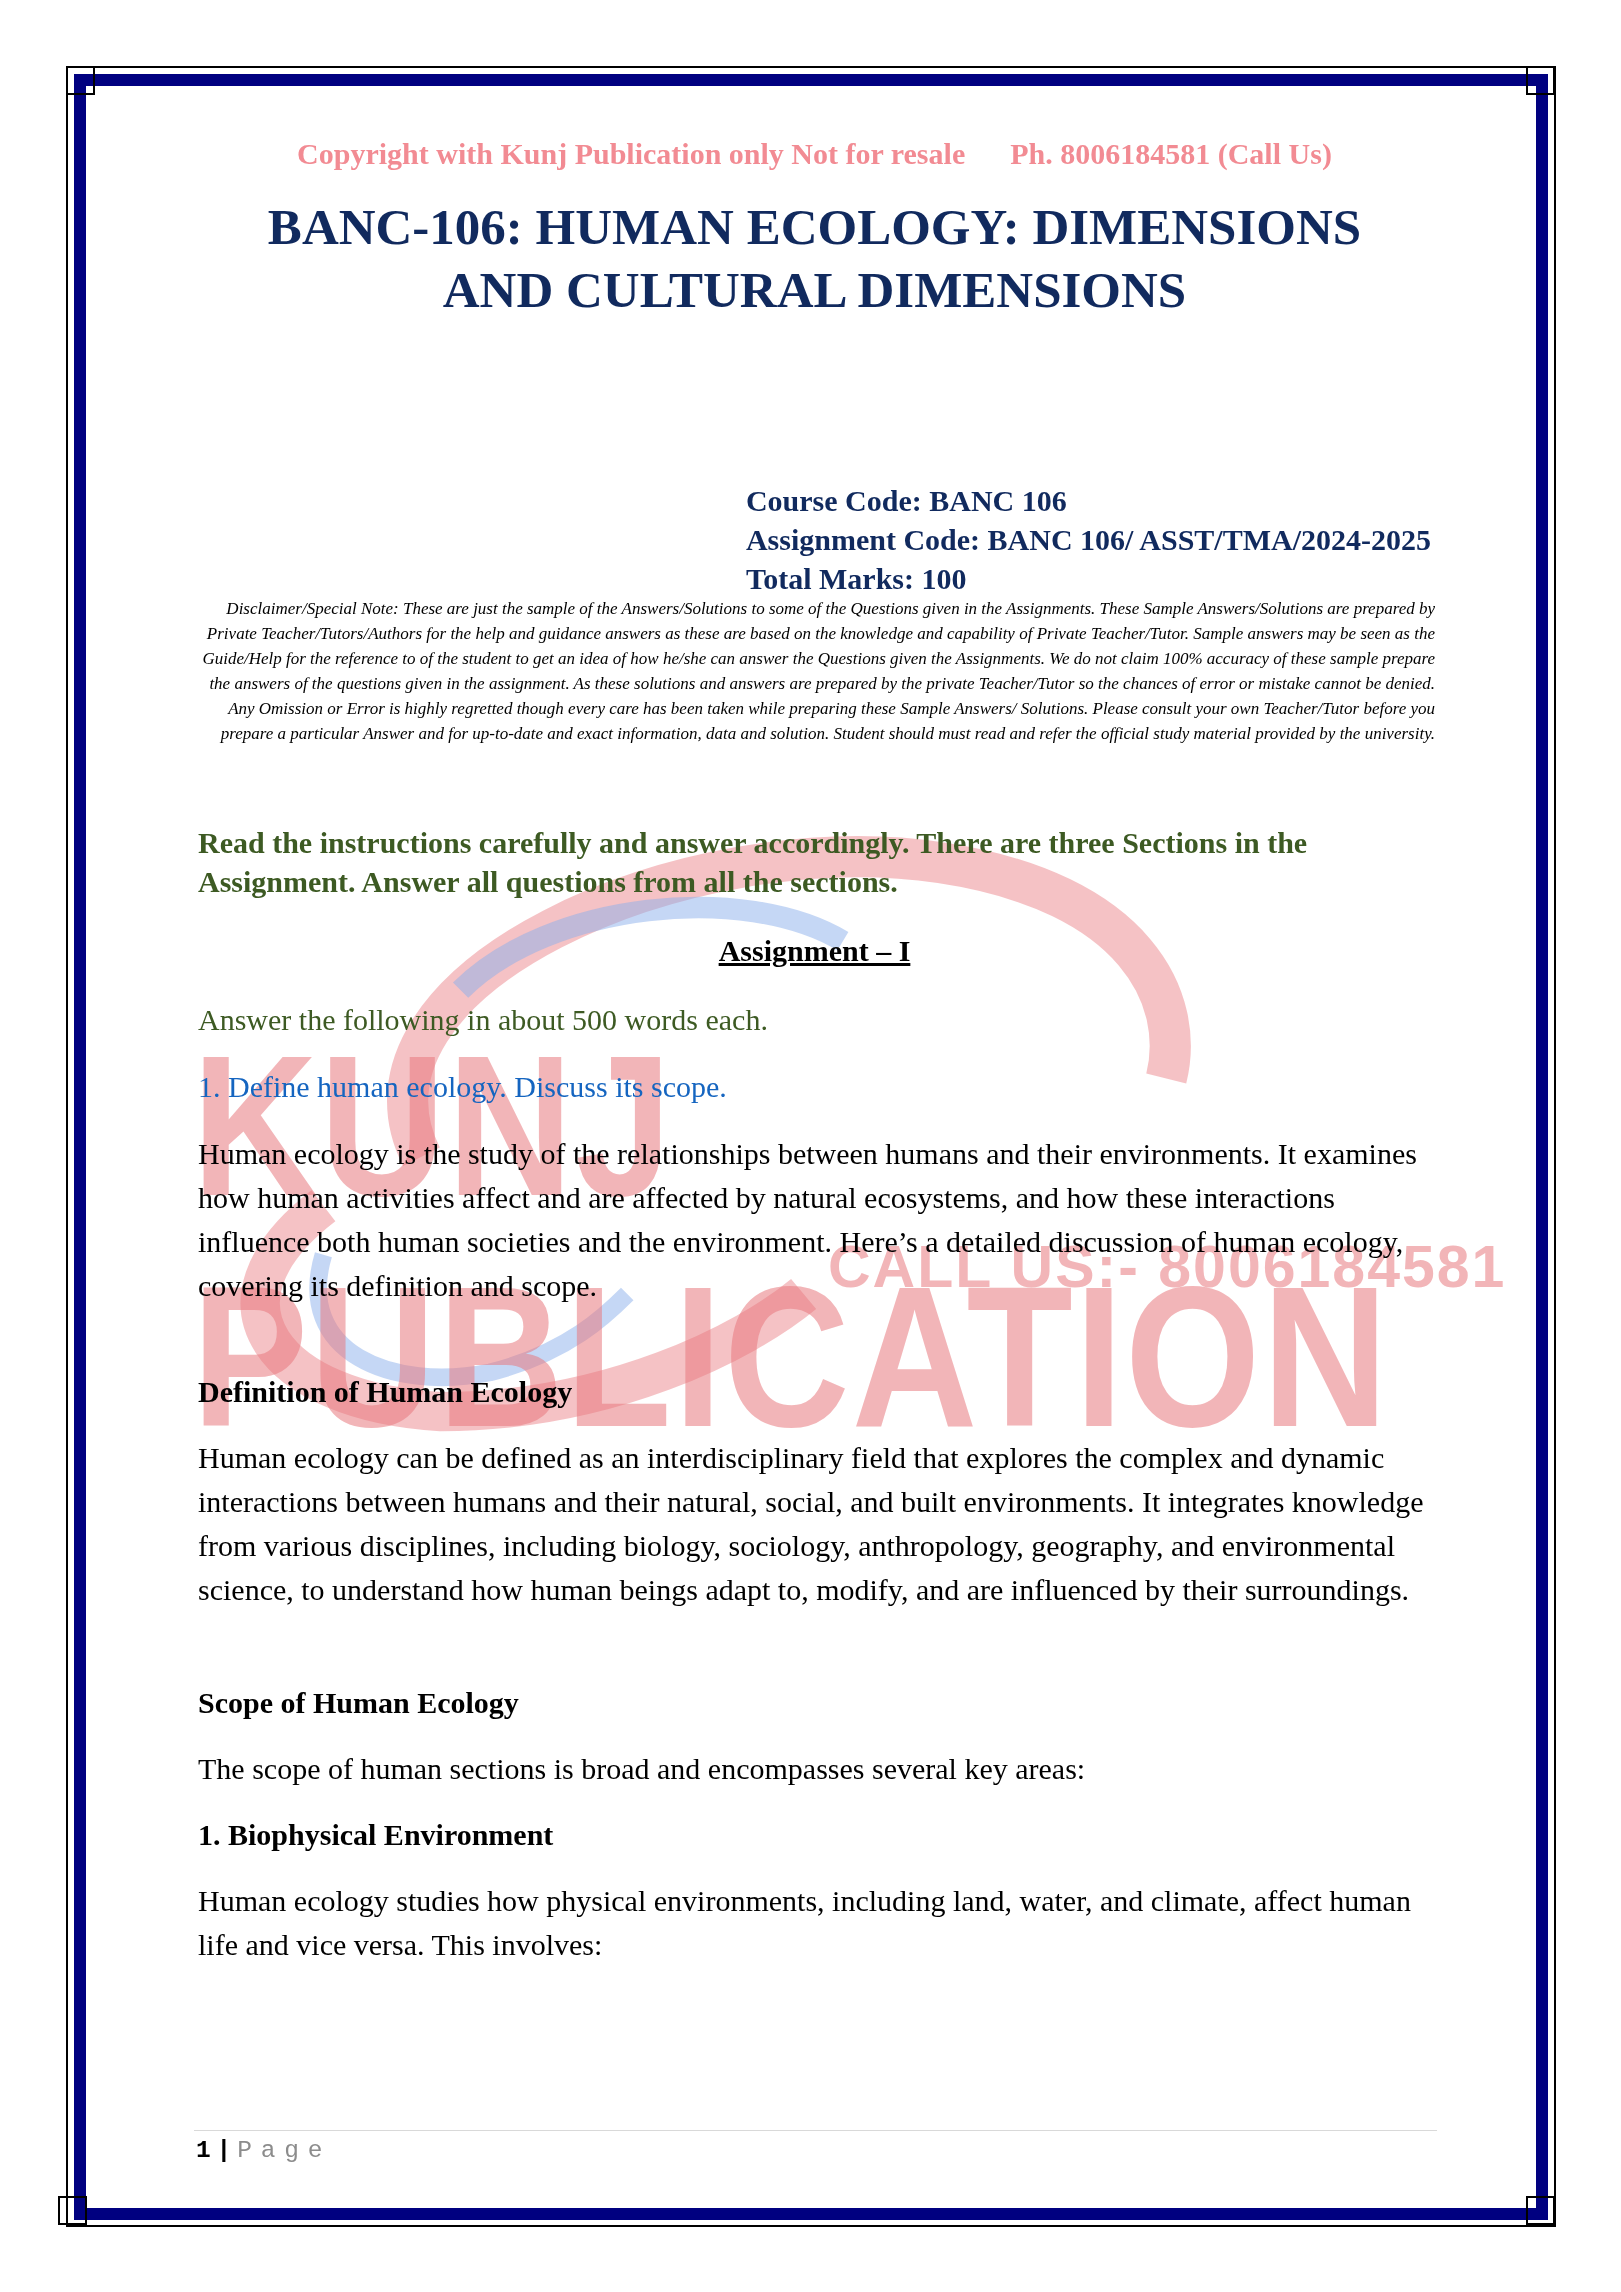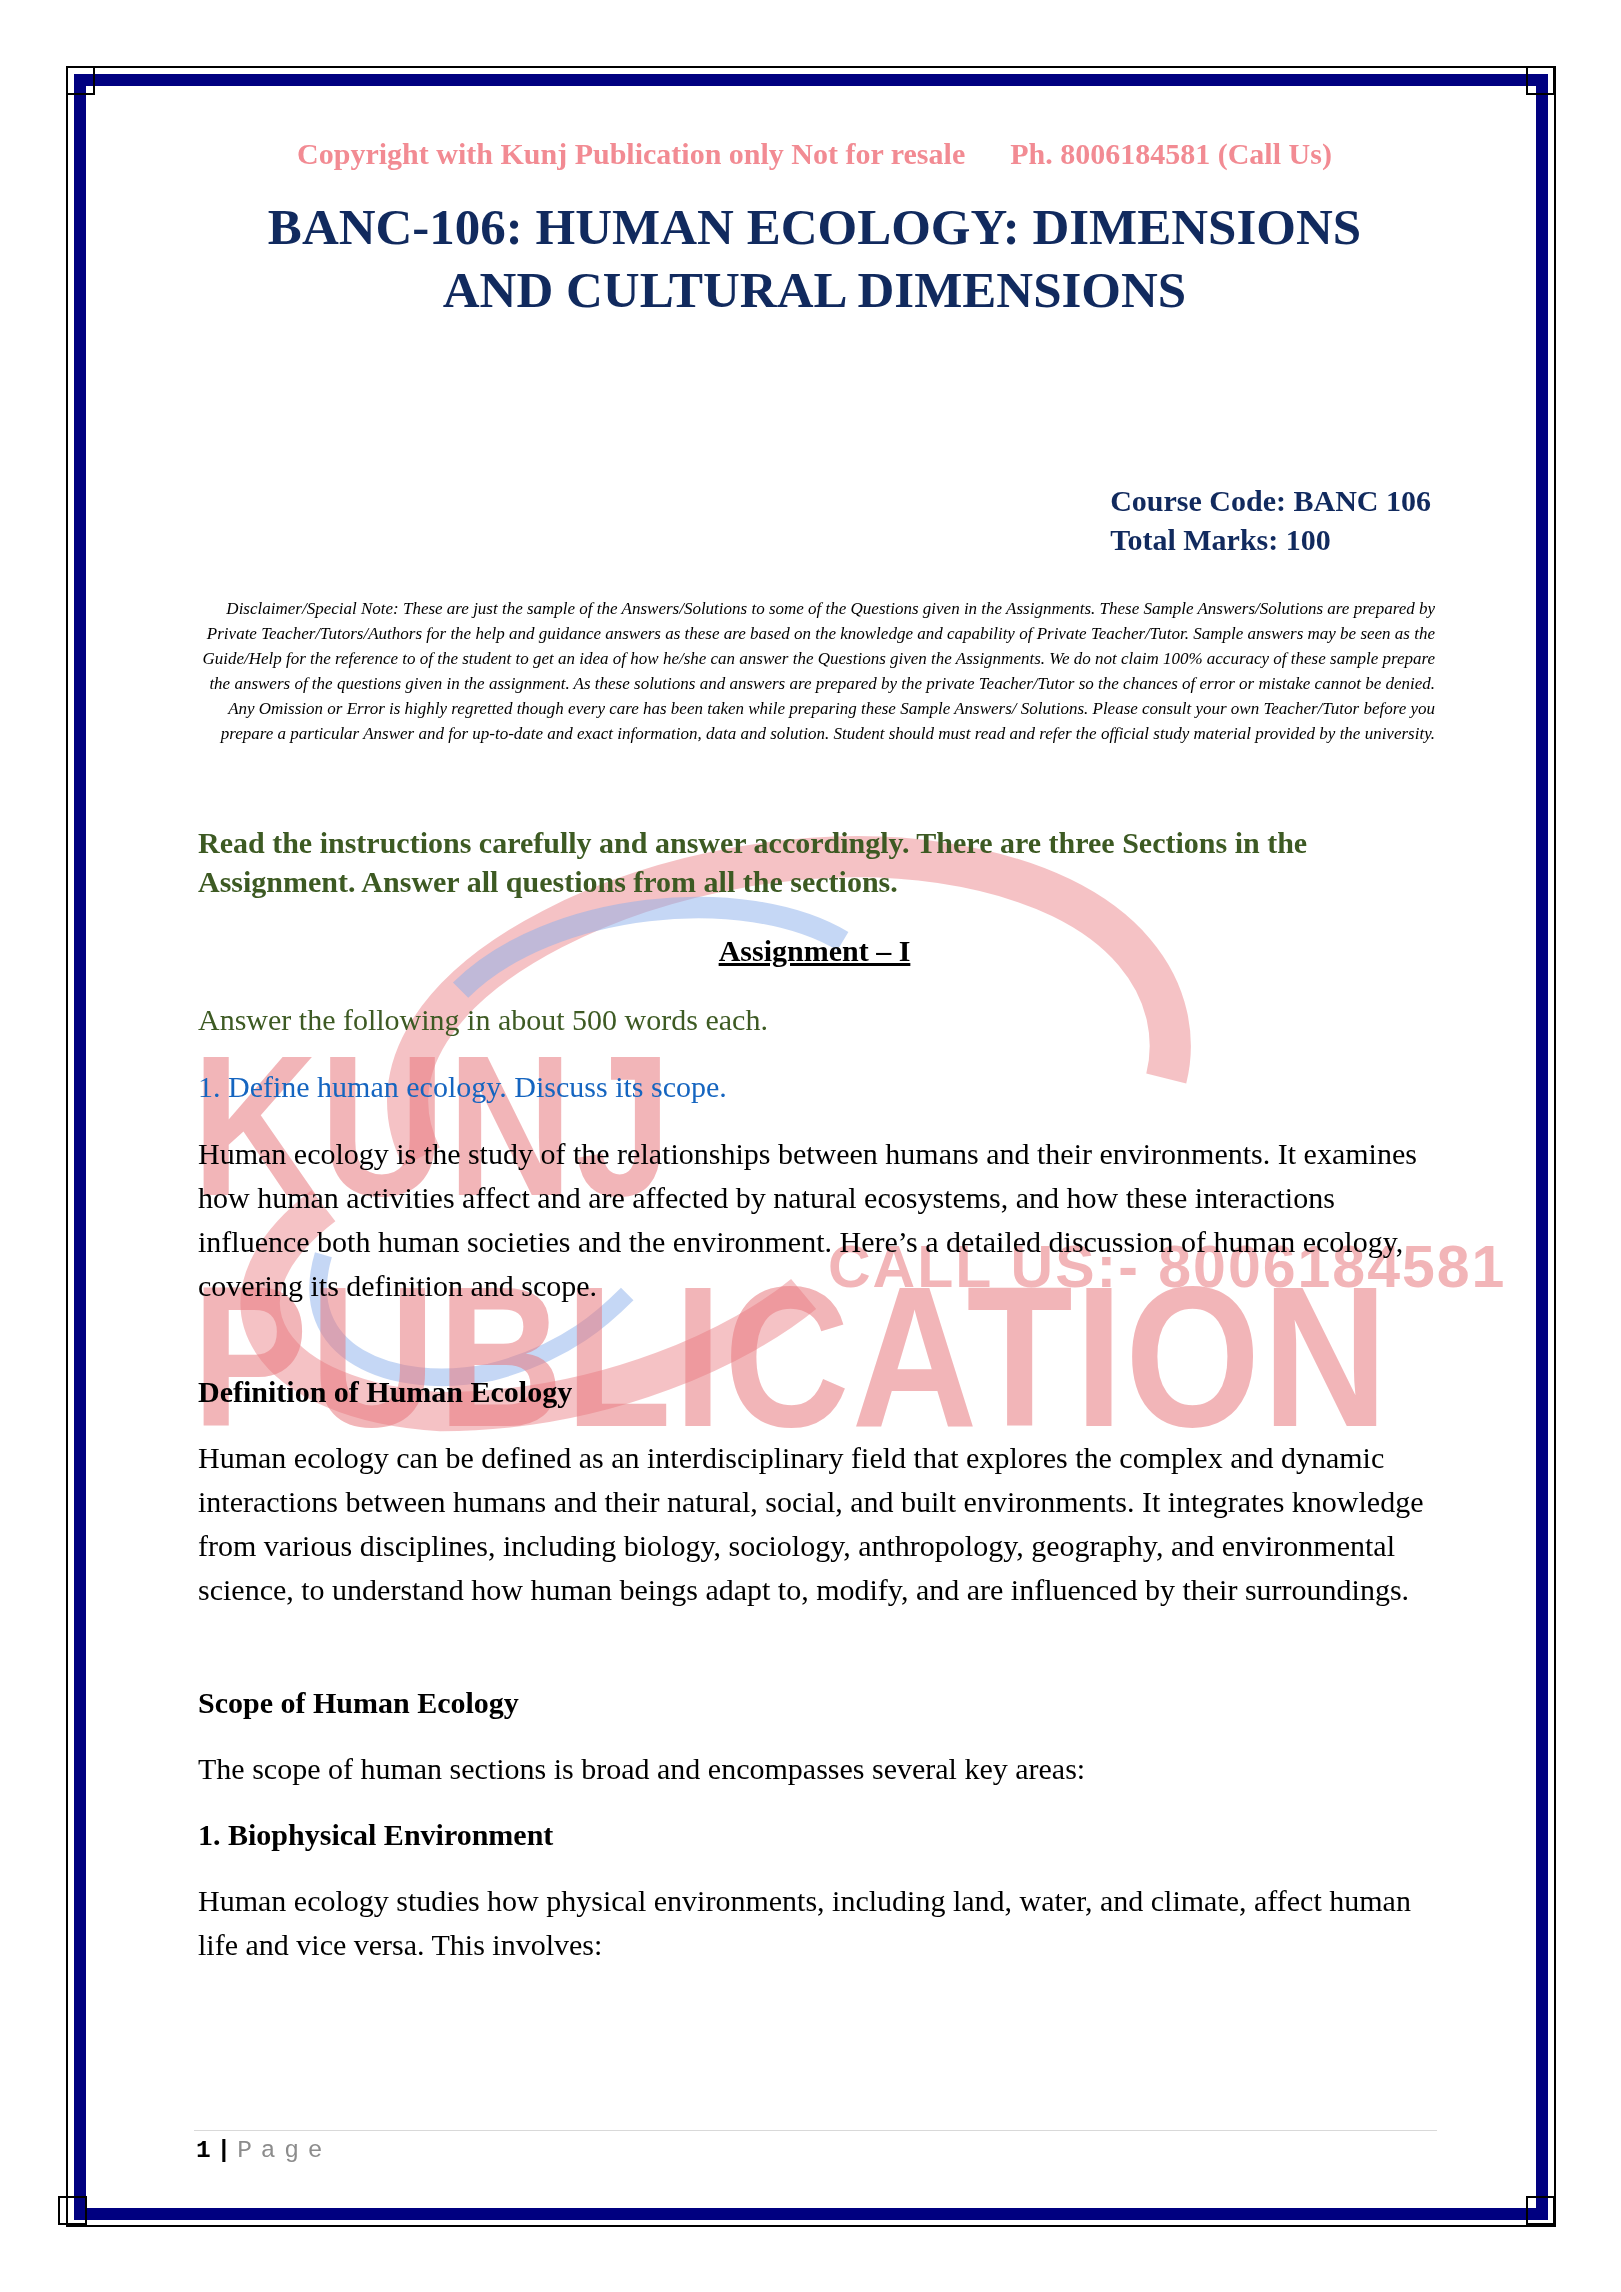--- a/index.html
+++ b/index.html
@@ -63,20 +63,21 @@
 <div class="content">
   <div class="copyright"><span>Copyright with Kunj Publication only Not for resale</span>      <span>Ph. 8006184581 (Call Us)</span></div>
 
   <div class="title">
     <div>BANC-106: HUMAN ECOLOGY: DIMENSIONS</div>
     <div>AND CULTURAL DIMENSIONS</div>
   </div>
 
   <div class="codes">
     <div>Course Code: BANC 106</div>
+    <div>Assignment Code: BANC 106/ ASST/TMA/2024-2025</div>
     <div>Total Marks: 100</div>
   </div>
 
   <div class="disclaimer">Disclaimer/Special Note: These are just the sample of the Answers/Solutions to some of the Questions given in the Assignments. These Sample Answers/Solutions are prepared by Private Teacher/Tutors/Authors for the help and guidance answers as these are based on the knowledge and capability of Private Teacher/Tutor. Sample answers may be seen as the Guide/Help for the reference to of the student to get an idea of how he/she can answer the Questions given the Assignments. We do not claim 100% accuracy of these sample prepare the answers of the questions given in the assignment. As these solutions and answers are prepared by the private Teacher/Tutor so the chances of error or mistake cannot be denied. Any Omission or Error is highly regretted though every care has been taken while preparing these Sample Answers/ Solutions. Please consult your own Teacher/Tutor before you prepare a particular Answer and for up-to-date and exact information, data and solution. Student should must read and refer the official study material provided by the university.</div>
 
   <div class="instructions">Read the instructions carefully and answer accordingly. There are three Sections in the Assignment. Answer all questions from all the sections.</div>
 
   <div class="assignment-head">Assignment – I</div>
 
   <div class="answer-note">Answer the following in about 500 words each.</div>

